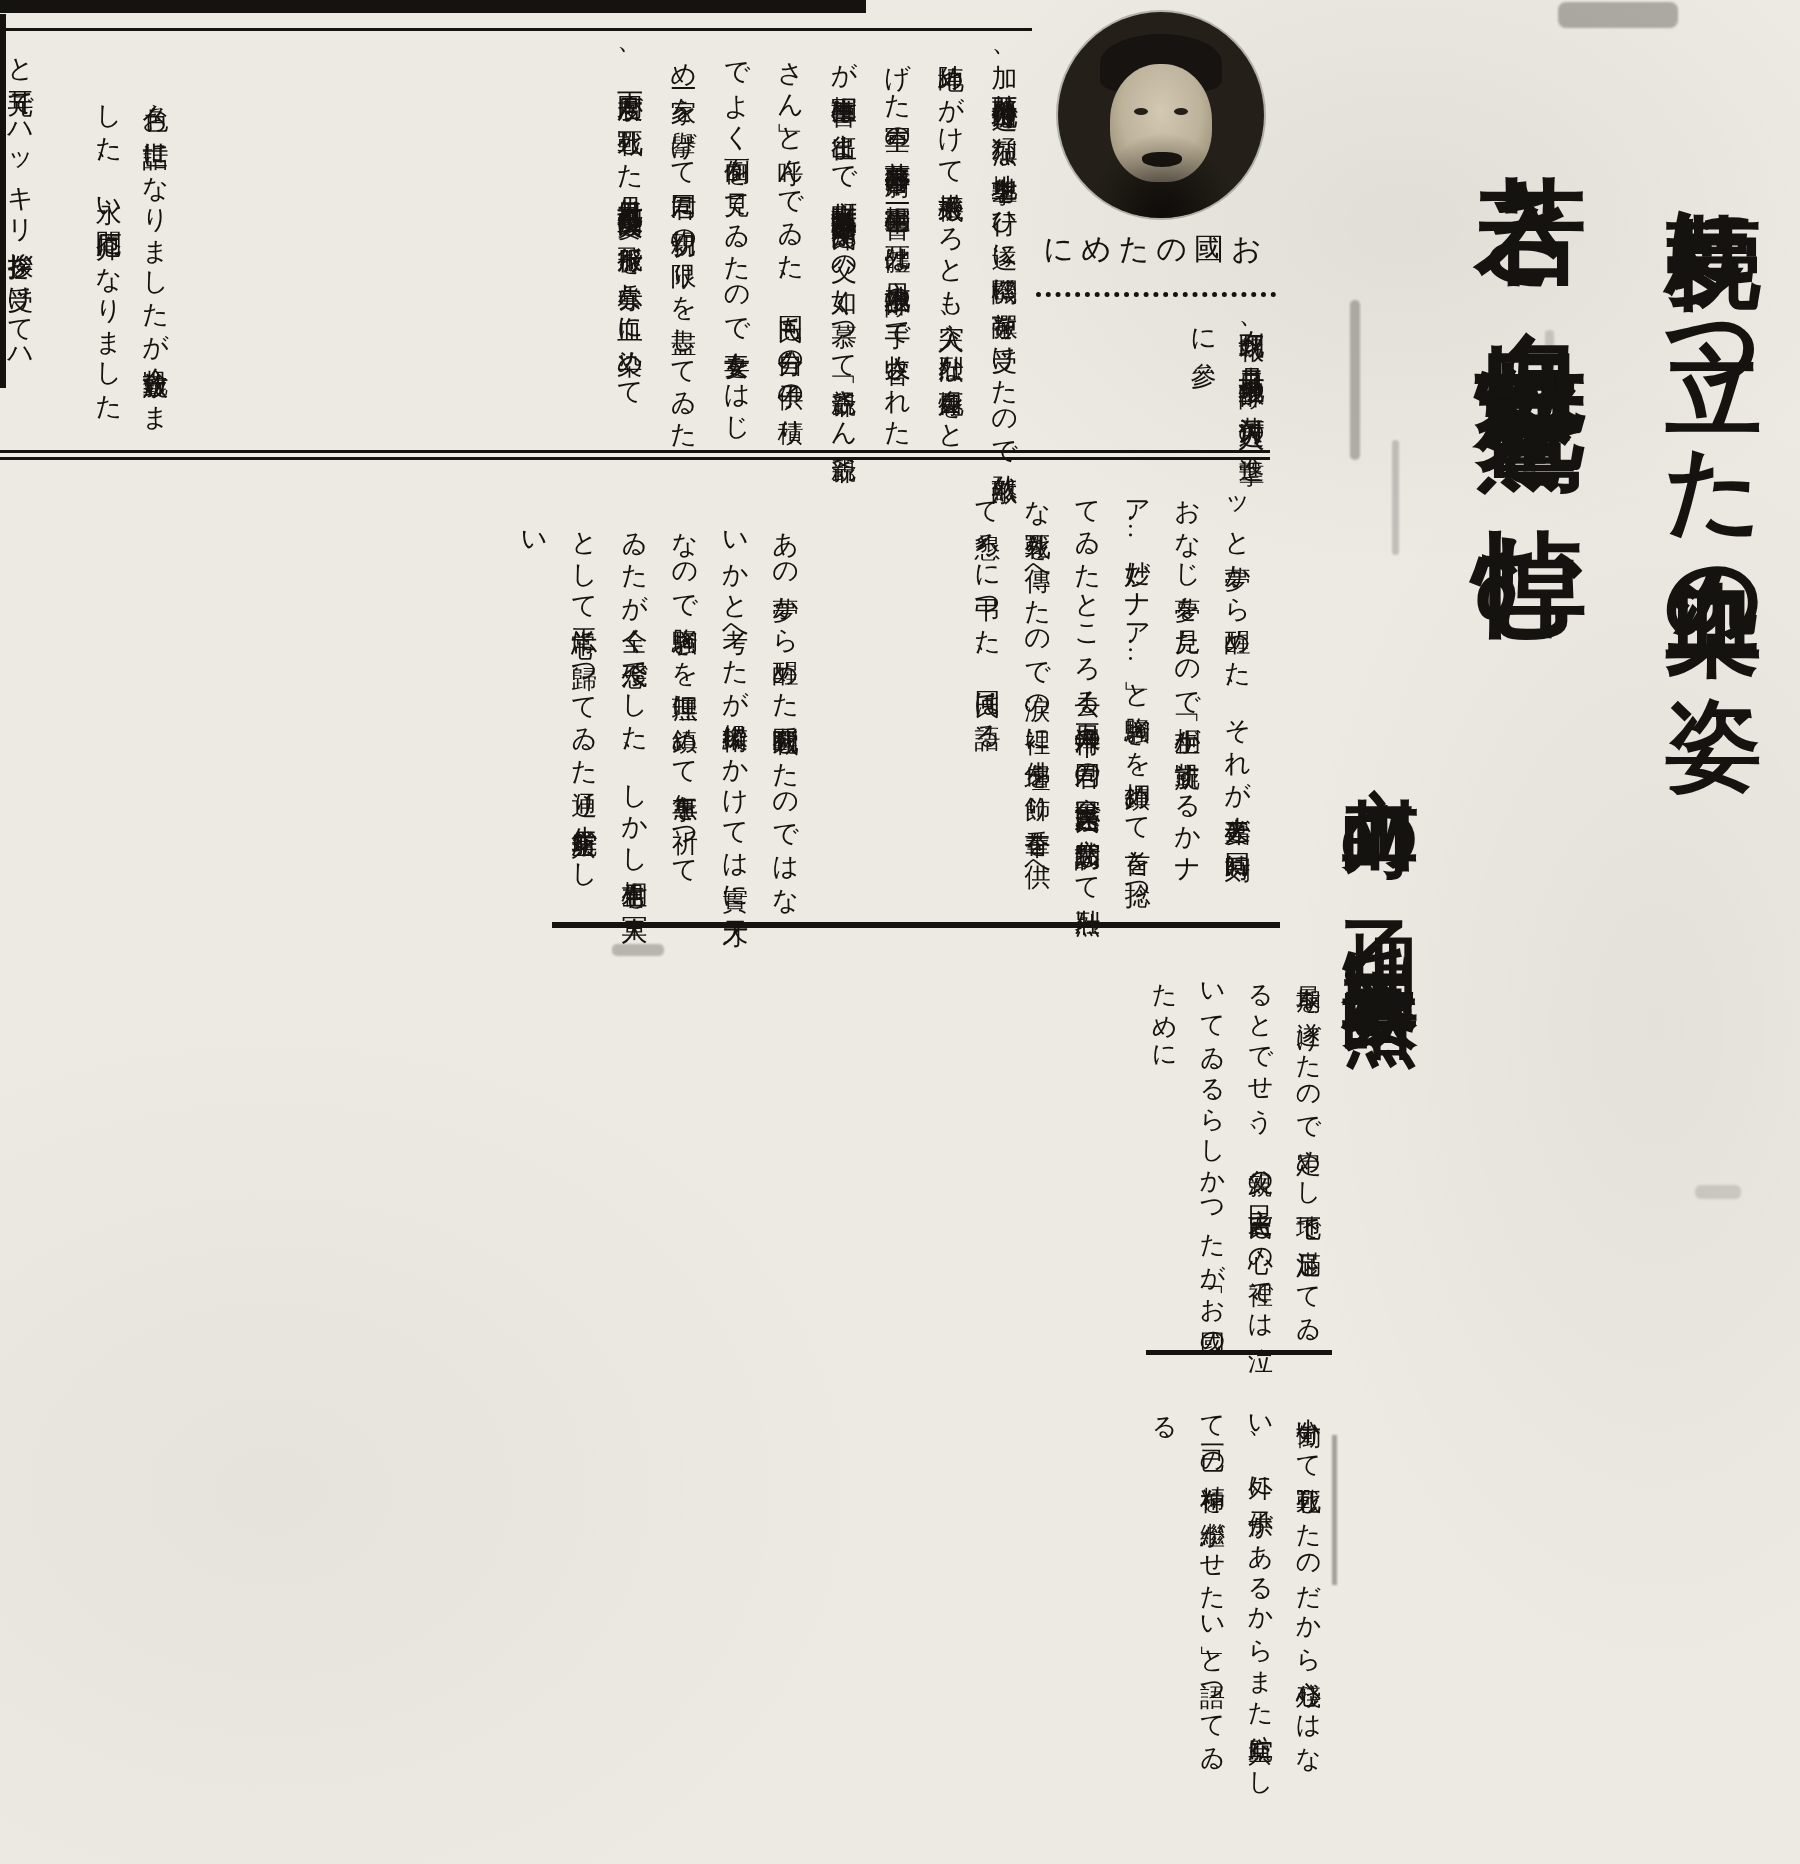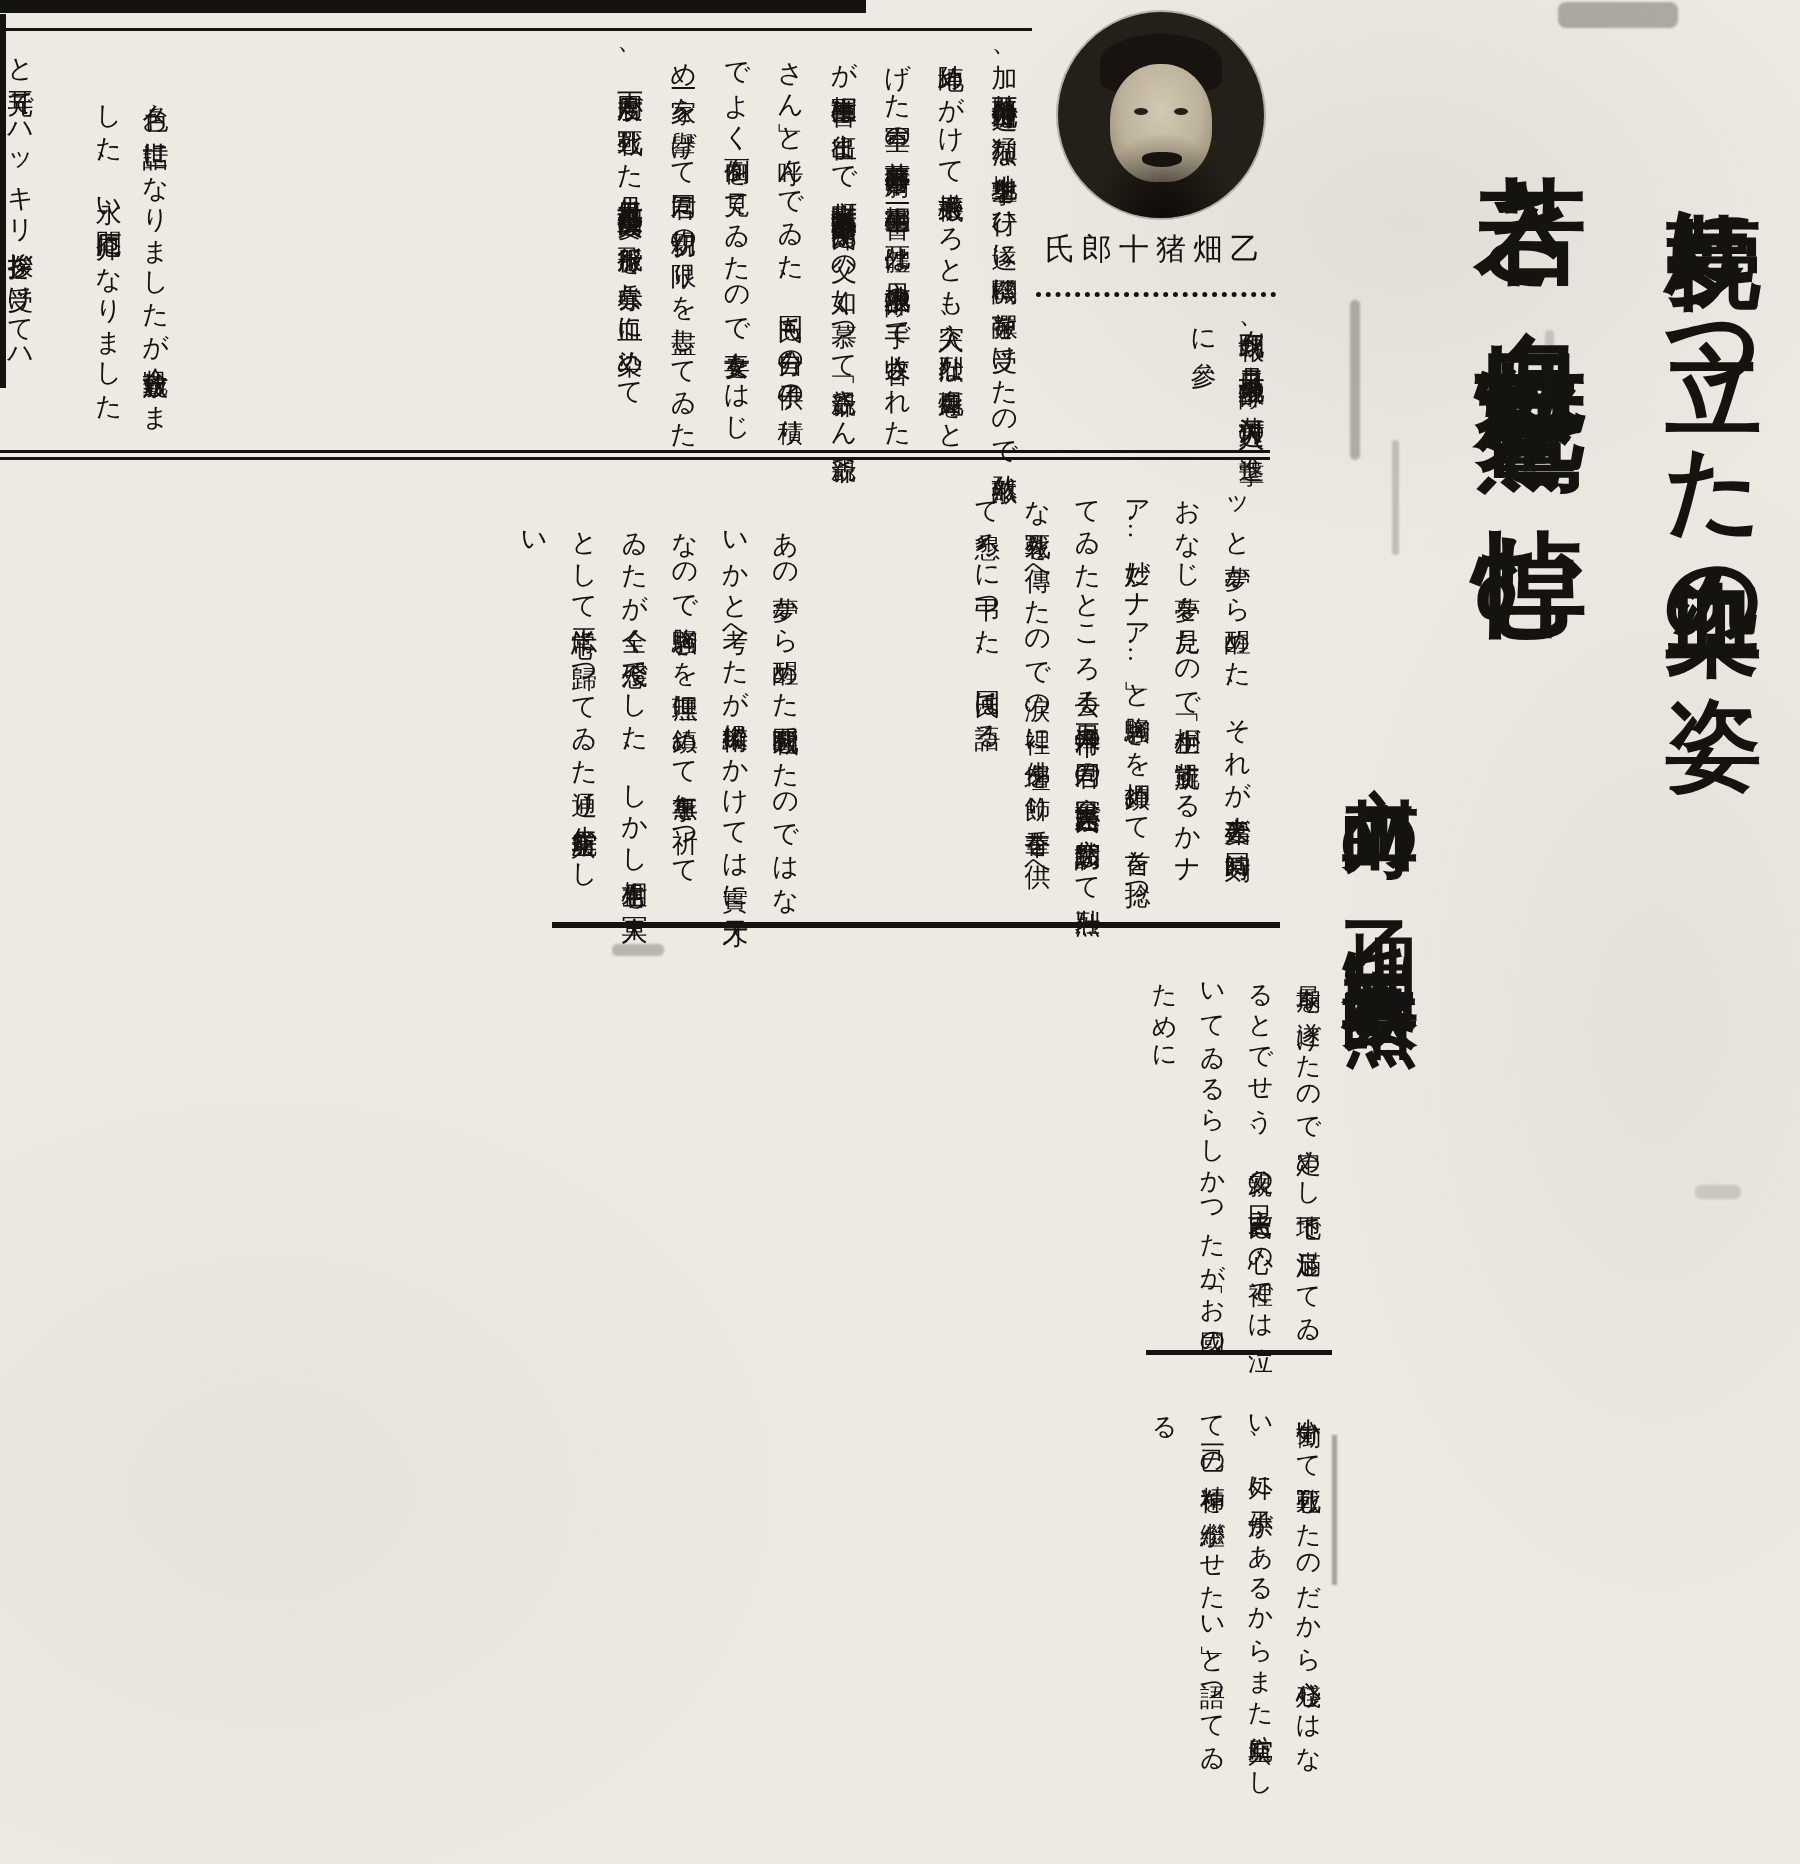--- a/index.html
+++ b/index.html
@@ -95,21 +95,21 @@
   <div id="headline-third" class="v headline">立川町の乙畑氏夫妻暗然</div>
 
   <div class="photo">
     <div class="hair"></div>
     <div class="face"></div>
     <div class="eye l"></div>
     <div class="eye r"></div>
     <div class="mustache"></div>
     <div class="shadow"></div>
   </div>
-  <div class="caption">乙畑猪十郎氏</div>
+  <div class="caption">お國のために</div>
   <div class="dotted-rule"></div>
 
   <div id="lead-col" class="v body-text">夕刊既報、去月廿二日地上部隊の黄河付近入の進撃に參</div>
 
   <div id="top-block" class="v body-text">加、林縣西方山地付近で猛烈な地上射撃を行ひ遂に機關に敵彈を受けたので敢然敵陣地めがけて搭乘機もろとも突入、壯烈な自爆死をとげた空軍の華藤井喜平中尉と桐生已一軍曹の死體は六日地上部隊の手で收容されたが桐生軍曹は出征まで立川町七軒町菓子商乙畑猪十郎氏を父の如く慕つて「親爺さん親爺さん」と呼んでゐた、同氏も自分の子供の積りでよく面倒を見てゐたので妻女をはじめ一家を擧げて同君に親切の限りを盡してゐた、丁度同君が戰死した先月廿七日夜乙畑氏夫妻は飛行服を眞赤な血に染めて</div>
   <div id="top-quote" class="v body-text">色々お世話になりましたが今凱旋致しました、永い間厄介になりました</div>
   <div id="top-quote-close" class="v body-text">と耳元でハッキリ挨拶を受けてハ</div>
 
   <div class="double-rule"></div>
 

